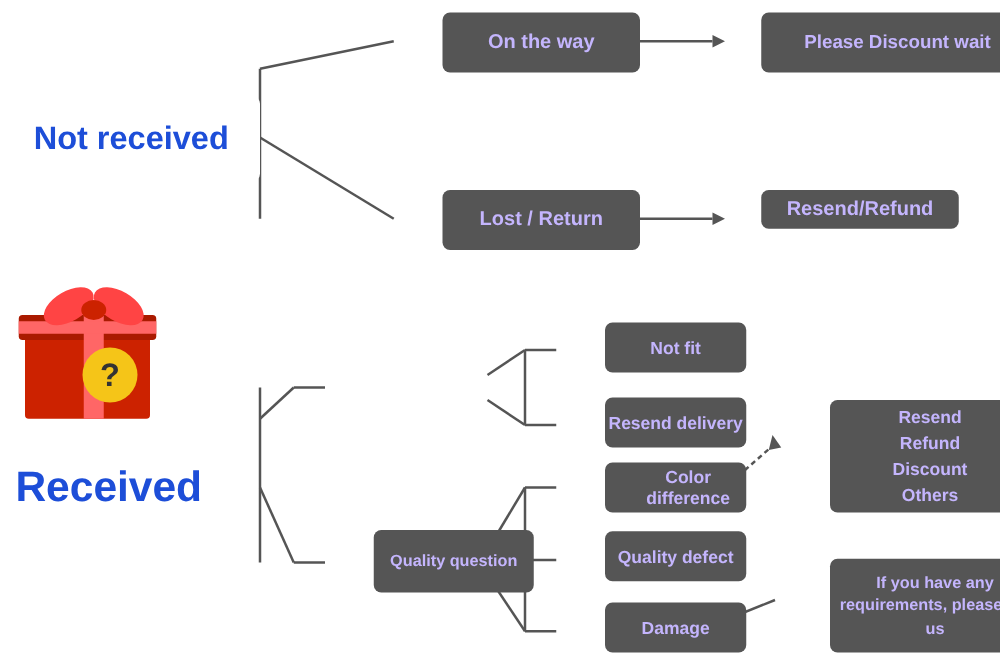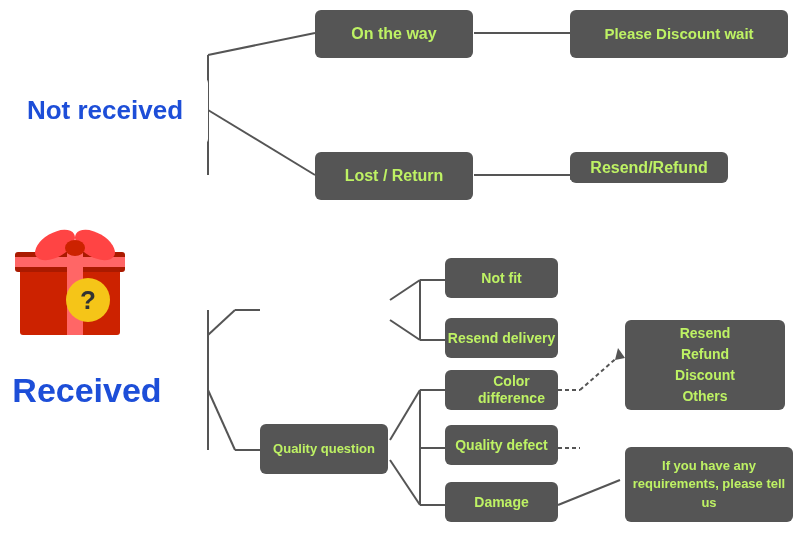--- a/index.html
+++ b/index.html
@@ -25,21 +25,22 @@
       display: flex;
       align-items: center;
       justify-content: center;
       text-align: center;
       font-weight: bold;
       line-height: 1.2;
     }
 
     .node-dark {
       background: #555;
-      color: #bef264;
+      color: #c4b5fd;
+      margin-left: 39px;
     }
 
     .node-large {
       background: #fff;
       color: #1d4ed8;
       font-size: 26px;
       font-weight: 900;
       border: none;
     }
 

